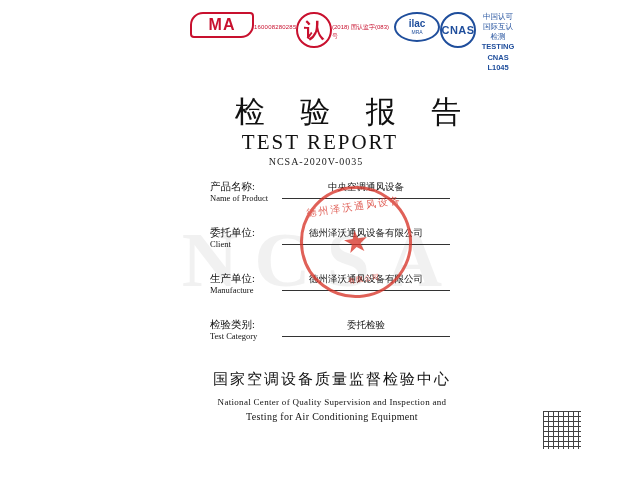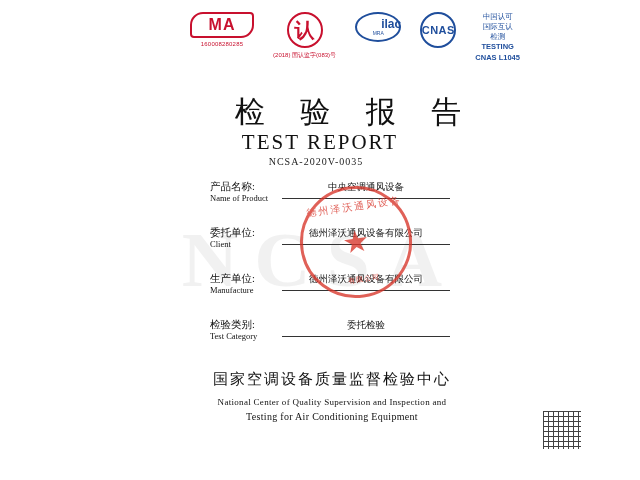--- a/index.html
+++ b/index.html
@@ -27,21 +27,21 @@
     top: 12px;
     left: 190px;
     width: 330px;
     height: 66px;
     display: flex;
     align-items: flex-start;
     justify-content: space-between;
   }
   .logo-cell {
     display: flex;
-    flex-direction: column;
+    flex-direction: row;
     align-items: center;
     justify-content: flex-start;
   }
 
   
   .ma-badge {
     width: 64px;
     height: 26px;
     border: 2px solid #c8102e;
     border-radius: 13px 4px 13px 4px;
@@ -106,24 +106,23 @@
     border: 2px solid #1f4e9c;
     color: #1f4e9c;
     display: flex;
     flex-direction: column;
     align-items: center;
     justify-content: center;
     font-family: "Liberation Sans", sans-serif;
     box-sizing: border-box;
   }
   .ilac .ilac-top {
-    font-size: 12px;
+    font-size: 10px;
     font-weight: bold;
     line-height: 1.05;
-    padding-left: 26px;
   }
   .ilac .ilac-bot {
     font-size: 5px;
     line-height: 1.05;
   }
 
   
   .cnas-text {
     color: #1f4e9c;
     font-family: "Liberation Sans", sans-serif;

